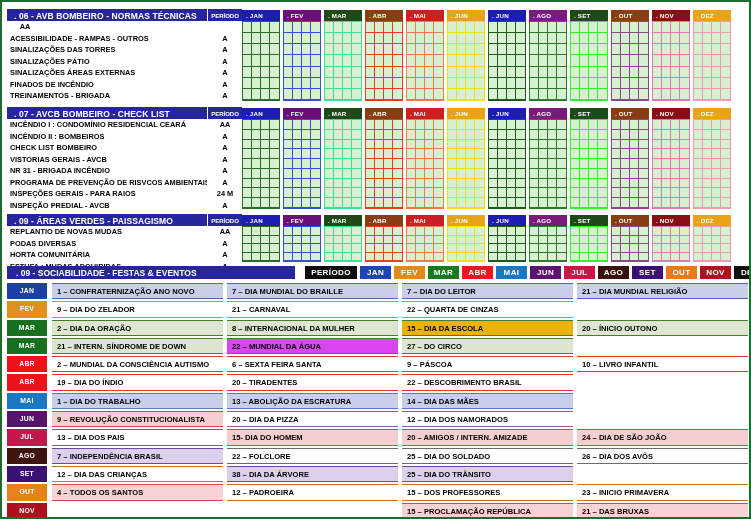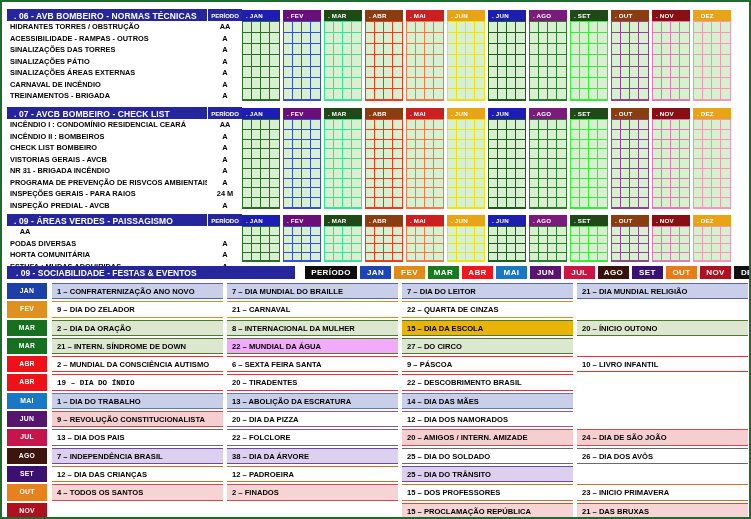--- a/index.html
+++ b/index.html
@@ -142,41 +142,40 @@
 <body>
 
 <div id="page">
 
   <div class="section" id="sec-06-wrap" style="top:7px;">
       <div class="sec-hdr">
         <div class="sec-title">. 06 - AVB BOMBEIRO - NORMAS TÉCNICAS</div>
         <div class="sec-periodo">PERÍODO</div>
       </div>
       <div class="row">
-        <div class="row-label">HIDRANTES TORRES / OBSTRUÇÃO</div>
         <div class="row-per">AA</div>
       </div>
       <div class="row">
         <div class="row-label">ACESSIBILIDADE - RAMPAS - OUTROS</div>
         <div class="row-per">A</div>
       </div>
       <div class="row">
         <div class="row-label">SINALIZAÇÕES DAS TORRES</div>
         <div class="row-per">A</div>
       </div>
       <div class="row">
         <div class="row-label">SINALIZAÇÕES PÁTIO</div>
         <div class="row-per">A</div>
       </div>
       <div class="row">
         <div class="row-label">SINALIZAÇÕES ÁREAS EXTERNAS</div>
         <div class="row-per">A</div>
       </div>
       <div class="row">
-        <div class="row-label">CARNAVAL DE INCÊNDIO</div>
+        <div class="row-label">FINADOS DE INCÊNDIO</div>
         <div class="row-per">A</div>
       </div>
       <div class="row">
         <div class="row-label">TREINAMENTOS - BRIGADA</div>
         <div class="row-per">A</div>
       </div>
     </div>
   <div class="section" id="sec-07-wrap" style="top:105px;">
       <div class="sec-hdr">
         <div class="sec-title">. 07 - AVCB BOMBEIRO - CHECK LIST</div>
@@ -218,20 +217,21 @@
         <div class="row-label">CHECK LIST PREDIAL</div>
         <div class="row-per">A</div>
       </div>
     </div>
   <div class="section" id="sec-08-wrap" style="top:212px;">
       <div class="sec-hdr">
         <div class="sec-title">. 09 - ÁREAS VERDES - PAISSAGISMO</div>
         <div class="sec-periodo">PERÍODO</div>
       </div>
       <div class="row">
+        <div class="row-label">REPLANTIO DE NOVAS MUDAS</div>
         <div class="row-per">AA</div>
       </div>
       <div class="row">
         <div class="row-label">PODAS DIVERSAS</div>
         <div class="row-per">A</div>
       </div>
       <div class="row">
         <div class="row-label">HORTA COMUNITÁRIA</div>
         <div class="row-per">A</div>
       </div>
@@ -1422,41 +1422,41 @@
         <div class="ev-m" style="background: rgb(232, 128, 28);">OUT</div>
         <div class="ev-m" style="background: rgb(174, 16, 32);">NOV</div>
       </div>
     <div class="ev-cols" id="ev-cols">
         <div class="ev-col">
           <div class="ev-cell" style="background: rgb(201, 207, 232); border-color: rgb(90, 99, 184);">1 – CONFRATERNIZAÇÃO ANO NOVO</div>
           <div class="ev-cell" style="background: rgb(255, 255, 255); border-color: rgb(224, 138, 42);">9 – DIA DO ZELADOR</div>
           <div class="ev-cell" style="background: rgb(221, 231, 207); border-color: rgb(74, 122, 42);">2 – DIA DA ORAÇÃO</div>
           <div class="ev-cell" style="background: rgb(221, 231, 207); border-color: rgb(74, 122, 42);">21 – INTERN. SÍNDROME DE DOWN</div>
           <div class="ev-cell" style="background: rgb(255, 255, 255); border-color: rgb(239, 48, 48);">2 – MUNDIAL DA CONSCIÊNCIA AUTISMO</div>
-          <div class="ev-cell" style="background: rgb(255, 255, 255); border-color: rgb(239, 48, 48); font-family: Liberation Mono, monospace;">19 – DIA DO ÍNDIO</div>
+          <div class="ev-cell" style="background: rgb(255, 255, 255); border-color: rgb(239, 48, 48);">19 – DIA DO ÍNDIO</div>
           <div class="ev-cell" style="background: rgb(201, 207, 232); border-color: rgb(90, 122, 184);">1 – DIA DO TRABALHO</div>
           <div class="ev-cell" style="background: rgb(245, 207, 208); border-color: rgb(208, 74, 80);">9 – REVOLUÇÃO CONSTITUCIONALISTA</div>
           <div class="ev-cell" style="background: rgb(255, 255, 255); border-color: rgb(106, 106, 106);">13 – DIA DOS PAIS</div>
           <div class="ev-cell" style="background: rgb(221, 208, 239); border-color: rgb(106, 74, 154);">7 – INDEPENDÊNCIA BRASIL</div>
           <div class="ev-cell" style="background: rgb(255, 255, 255); border-color: rgb(196, 116, 42);">12 – DIA DAS CRIANÇAS</div>
           <div class="ev-cell" style="background: rgb(247, 212, 212); border-color: rgb(208, 74, 80);">4 – TODOS OS SANTOS</div>
         </div>
         <div class="ev-col">
           <div class="ev-cell" style="background: rgb(201, 207, 232); border-color: rgb(90, 99, 184);">7 – DIA MUNDIAL DO BRAILLE</div>
           <div class="ev-cell" style="background: rgb(255, 255, 255); border-color: rgb(224, 138, 42);">21 – CARNAVAL</div>
           <div class="ev-cell" style="background: rgb(221, 231, 207); border-color: rgb(74, 122, 42);">8 – INTERNACIONAL DA MULHER</div>
-          <div class="ev-cell" style="background: #f0abfc; border-color: rgb(74, 122, 42);">22 – MUNDIAL DA ÁGUA</div>
+          <div class="ev-cell" style="background: #d946ef; border-color: rgb(74, 122, 42);">22 – MUNDIAL DA ÁGUA</div>
           <div class="ev-cell" style="background: rgb(255, 255, 255); border-color: rgb(239, 48, 48);">6 – SEXTA FEIRA SANTA</div>
           <div class="ev-cell" style="background: rgb(255, 255, 255); border-color: rgb(239, 48, 48);">20 – TIRADENTES</div>
           <div class="ev-cell" style="background: rgb(201, 207, 232); border-color: rgb(90, 122, 184);">13 – ABOLIÇÃO DA ESCRATURA</div>
           <div class="ev-cell" style="background: rgb(255, 255, 255); border-color: rgb(138, 90, 154);">20 – DIA DA PIZZA</div>
+          <div class="ev-cell" style="background: rgb(245, 207, 208); border-color: rgb(208, 74, 80);">15- DIA DO HOMEM</div>
           <div class="ev-cell" style="background: rgb(255, 255, 255); border-color: rgb(106, 106, 106);">22 – FOLCLORE</div>
           <div class="ev-cell" style="background: rgb(221, 208, 239); border-color: rgb(106, 74, 154);">38 – DIA DA ÁRVORE</div>
           <div class="ev-cell" style="background: rgb(255, 255, 255); border-color: rgb(196, 116, 42);">12 – PADROEIRA</div>
-          <div class="ev-cell" style="background: rgb(247, 212, 212); border-color: rgb(208, 74, 80);">2 – FINADOS</div>
         </div>
         <div class="ev-col">
           <div class="ev-cell" style="background: rgb(201, 207, 232); border-color: rgb(90, 99, 184);">7 – DIA DO LEITOR</div>
           <div class="ev-cell" style="background: rgb(255, 255, 255); border-color: rgb(224, 138, 42);">22 – QUARTA DE CINZAS</div>
           <div class="ev-cell" style="background: #eab308; border-color: rgb(74, 122, 42);">15 – DIA DA ESCOLA</div>
           <div class="ev-cell" style="background: rgb(221, 231, 207); border-color: rgb(74, 122, 42);">27 – DO CIRCO</div>
           <div class="ev-cell" style="background: rgb(255, 255, 255); border-color: rgb(239, 48, 48);">9 – PÁSCOA</div>
           <div class="ev-cell" style="background: rgb(255, 255, 255); border-color: rgb(239, 48, 48);">22 – DESCOBRIMENTO BRASIL</div>
           <div class="ev-cell" style="background: rgb(201, 207, 232); border-color: rgb(90, 122, 184);">14 – DIA DAS MÃES</div>
           <div class="ev-cell" style="background: rgb(255, 255, 255); border-color: rgb(138, 90, 154);">12 – DIA DOS NAMORADOS</div>

